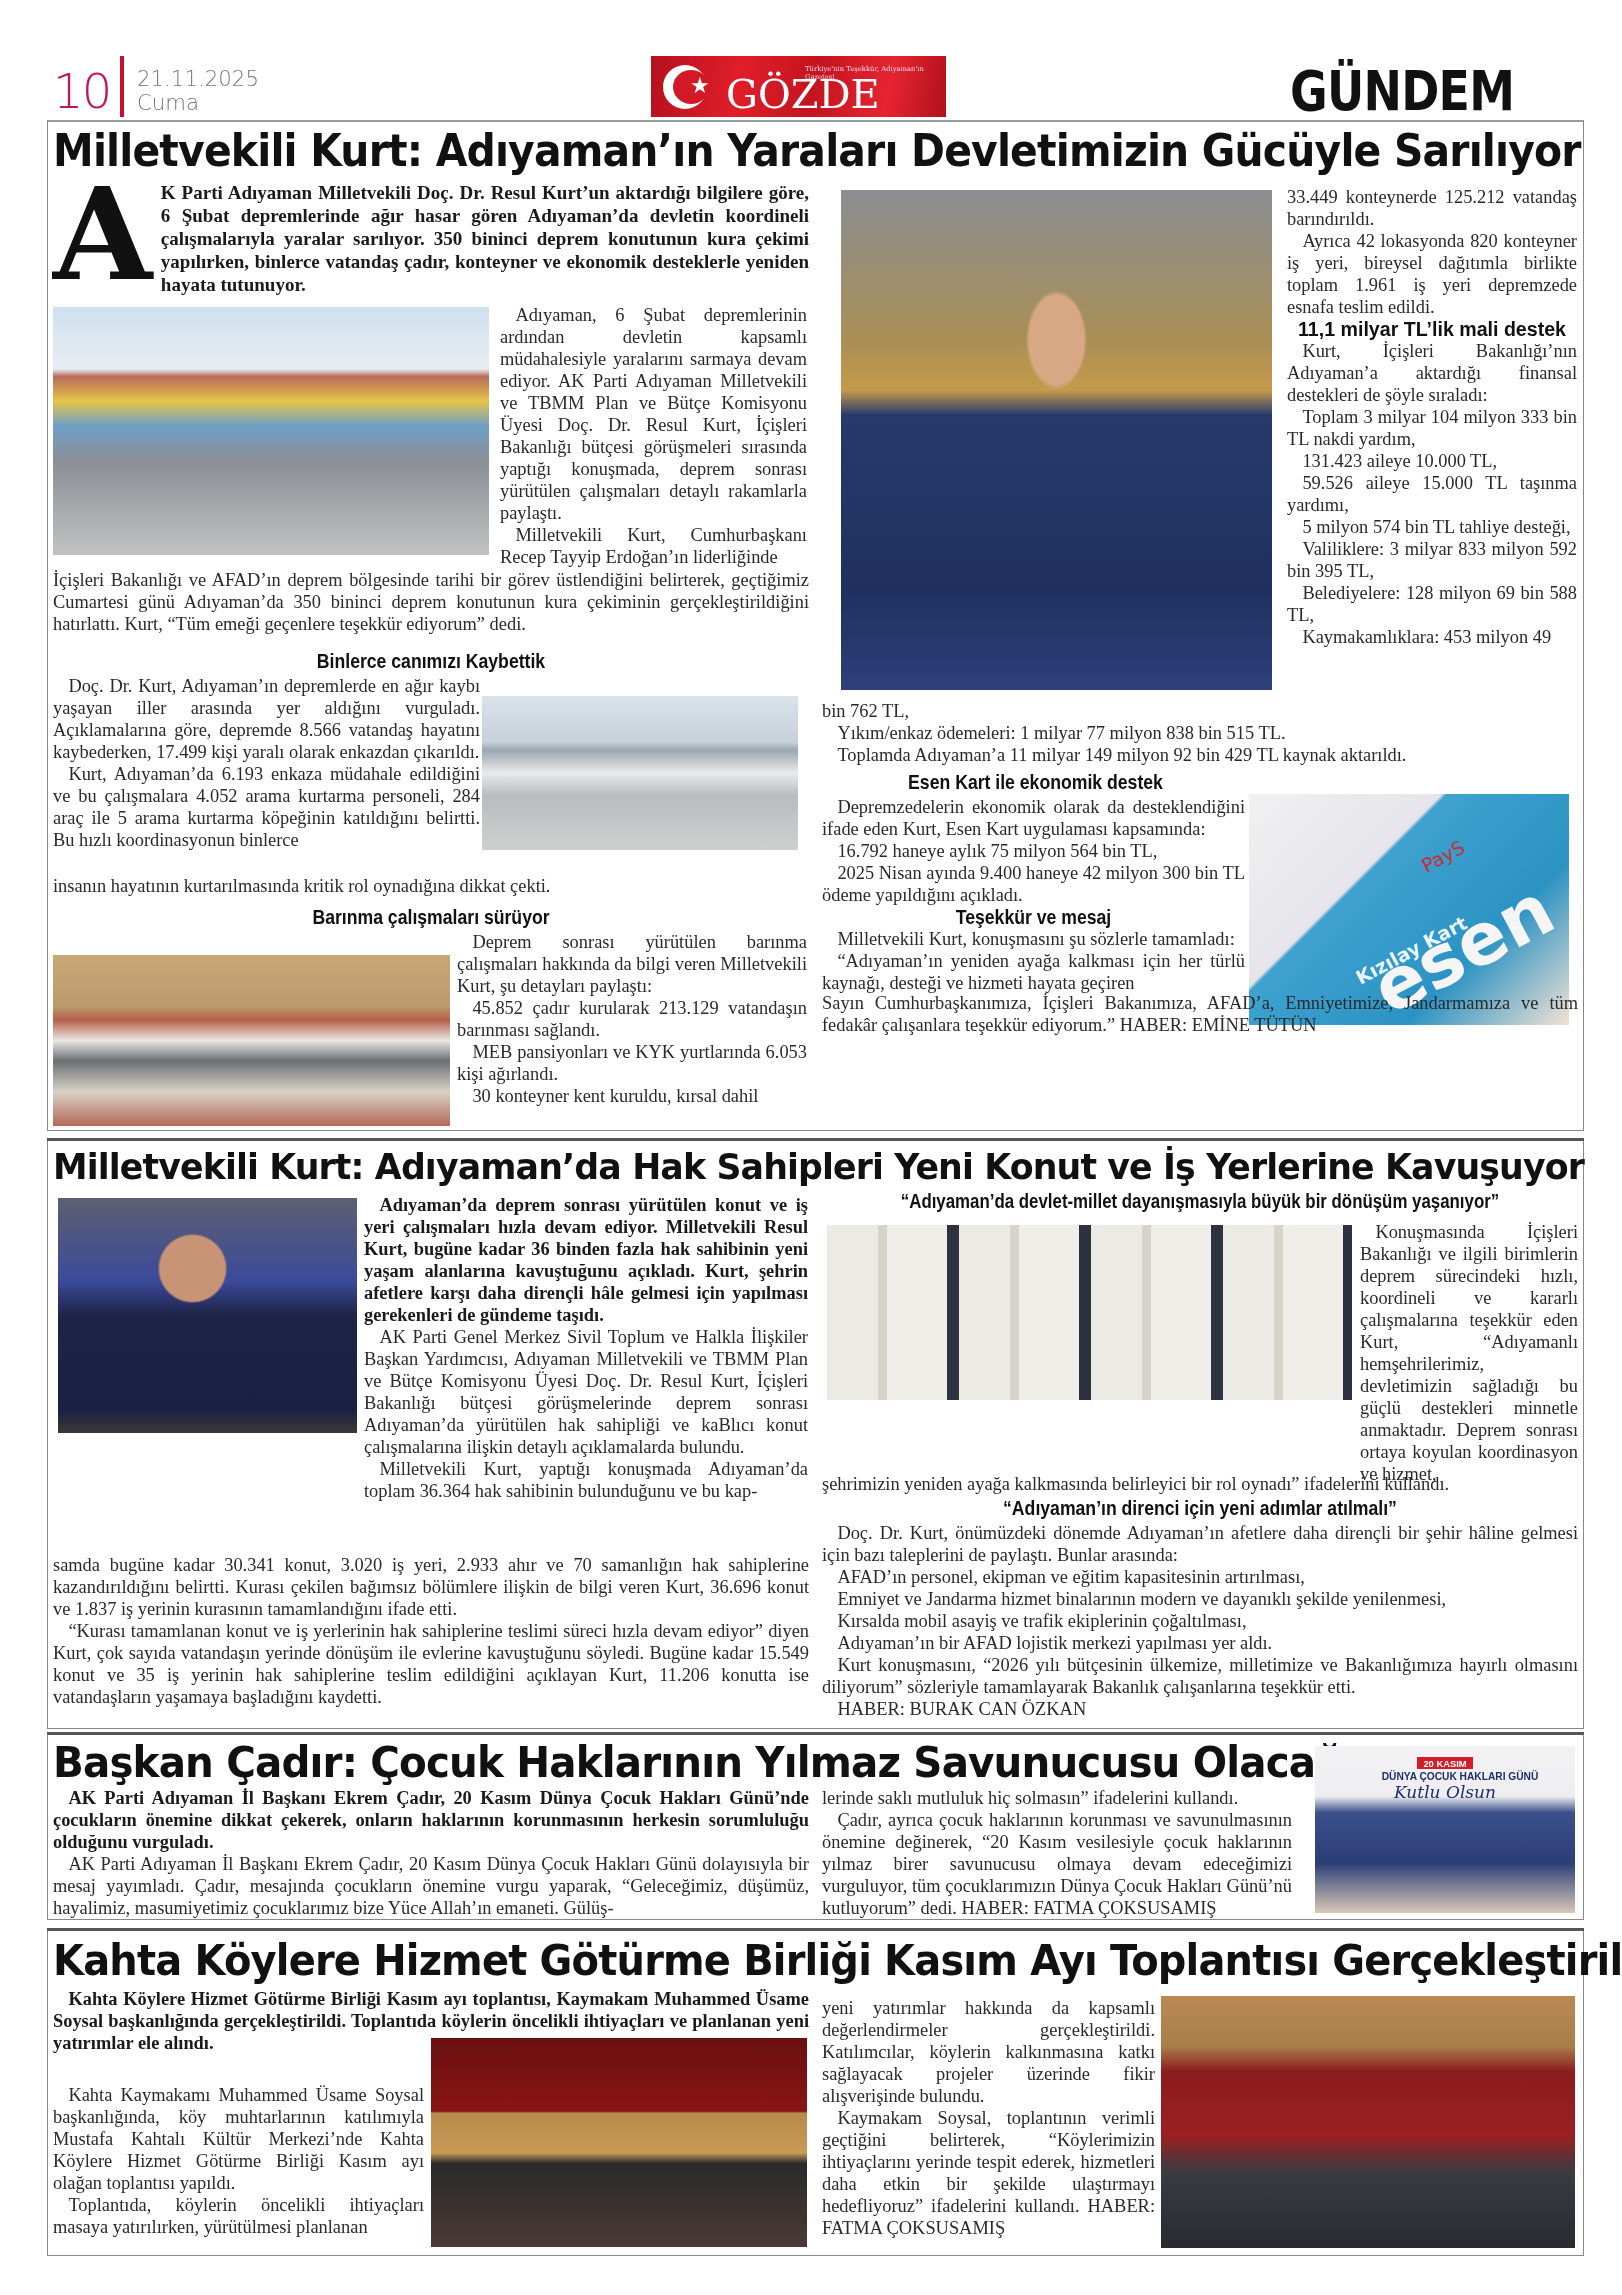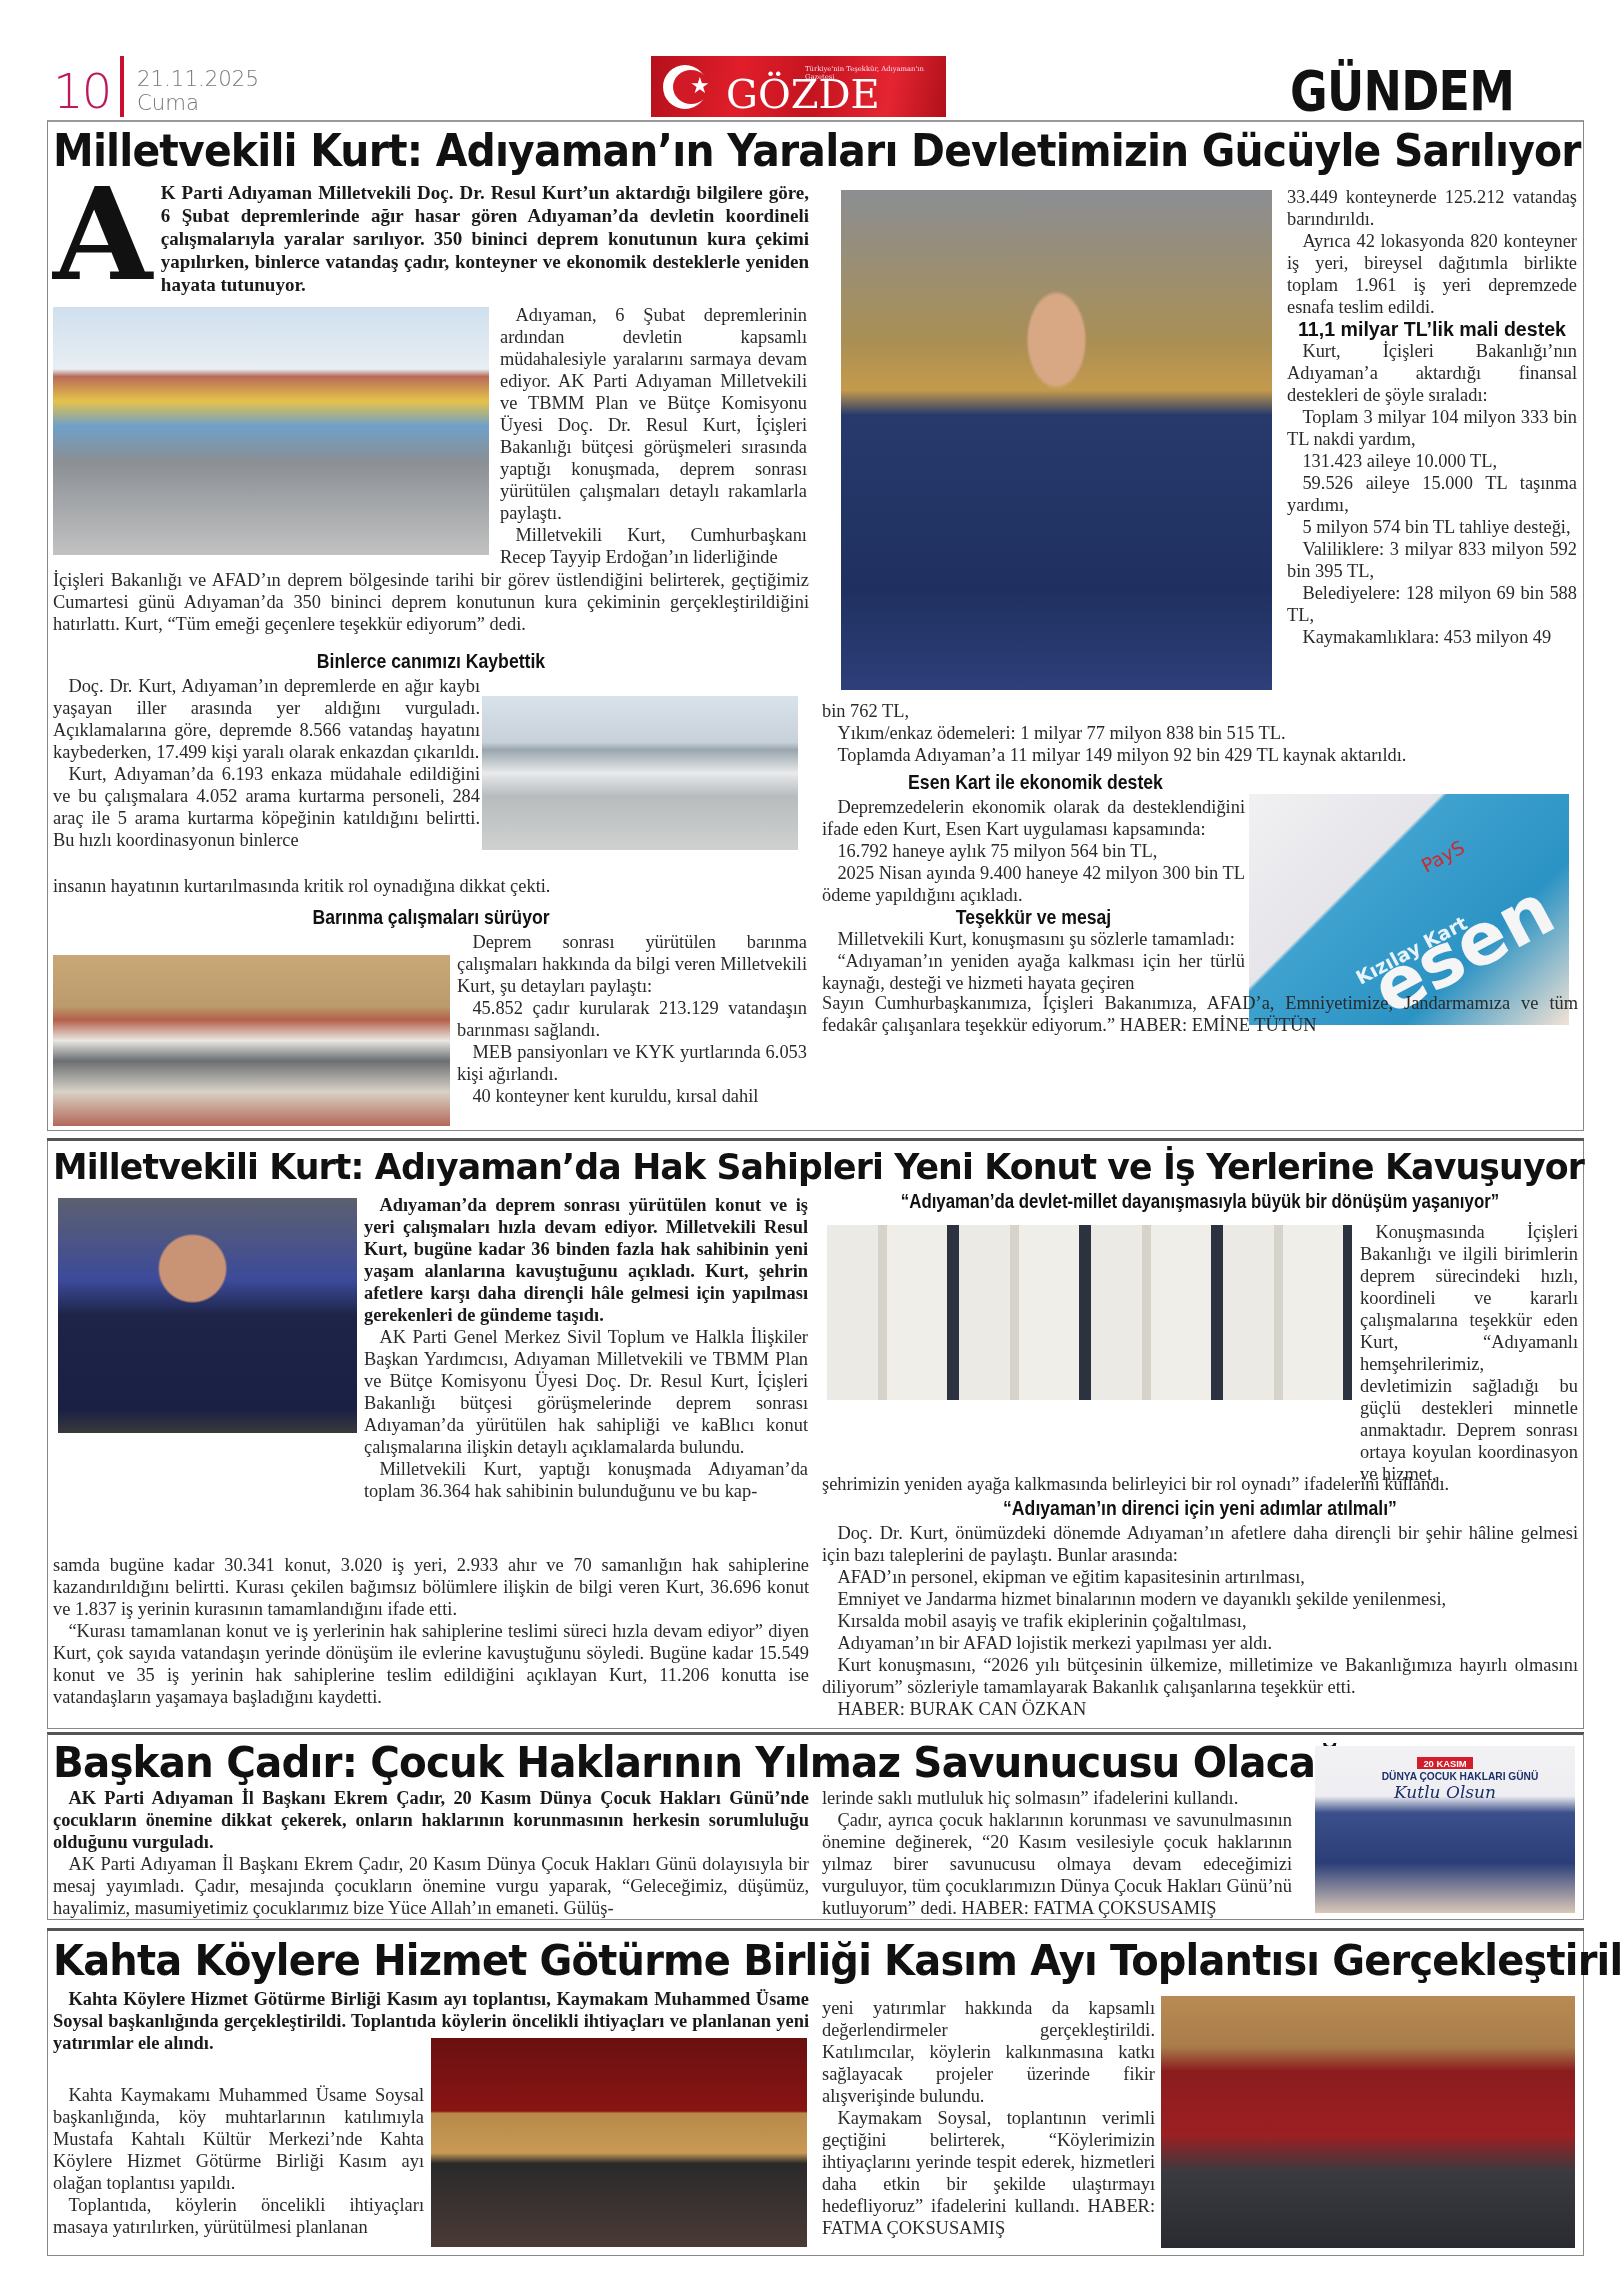--- a/index.html
+++ b/index.html
@@ -101,21 +101,21 @@
 <div class="abs txt" style="left:53px; top:875px; width:756px;">
   <p style="text-indent:0">insanın hayatının kurtarılmasında kritik rol oynadığına dikkat çekti.</p>
 </div>
 
 <div class="abs sub" style="left:53px; top:905px; width:756px; font-size:20.5px;">Barınma çalışmaları sürüyor</div>
 <div class="abs photo ph-housing" style="left:53px; top:955px; width:397px; height:171px;"></div>
 <div class="abs txt" style="left:457px; top:931px; width:350px;">
   <p>Deprem sonrası yürütülen barınma çalışmaları hakkında da bilgi veren Milletvekili Kurt, şu detayları paylaştı:</p>
   <p>45.852 çadır kurularak 213.129 vatandaşın barınması sağlandı.</p>
   <p>MEB pansiyonları ve KYK yurtlarında 6.053 kişi ağırlandı.</p>
-  <p>40 konteyner kent kuruldu, kırsal dahil</p>
+  <p>30 konteyner kent kuruldu, kırsal dahil</p>
 </div>
 
 <div class="abs photo ph-portrait" style="left:841px; top:190px; width:431px; height:500px;"></div>
 
 <div class="abs txt" style="left:1287px; top:186px; width:290px;">
   <p style="text-indent:0">33.449 konteynerde 125.212 vatandaş barındırıldı.</p>
   <p>Ayrıca 42 lokasyonda 820 konteyner iş yeri, bireysel dağıtımla birlikte toplam 1.961 iş yeri depremzede esnafa teslim edildi.</p>
   <div class="sub" style="font-family:'Liberation Sans',sans-serif; font-size:19.6px; transform:none;">11,1 milyar TL’lik mali destek</div>
   <p>Kurt, İçişleri Bakanlığı’nın Adıyaman’a aktardığı finansal destekleri de şöyle sıraladı:</p>
   <p>Toplam 3 milyar 104 milyon 333 bin TL nakdi yardım,</p>

